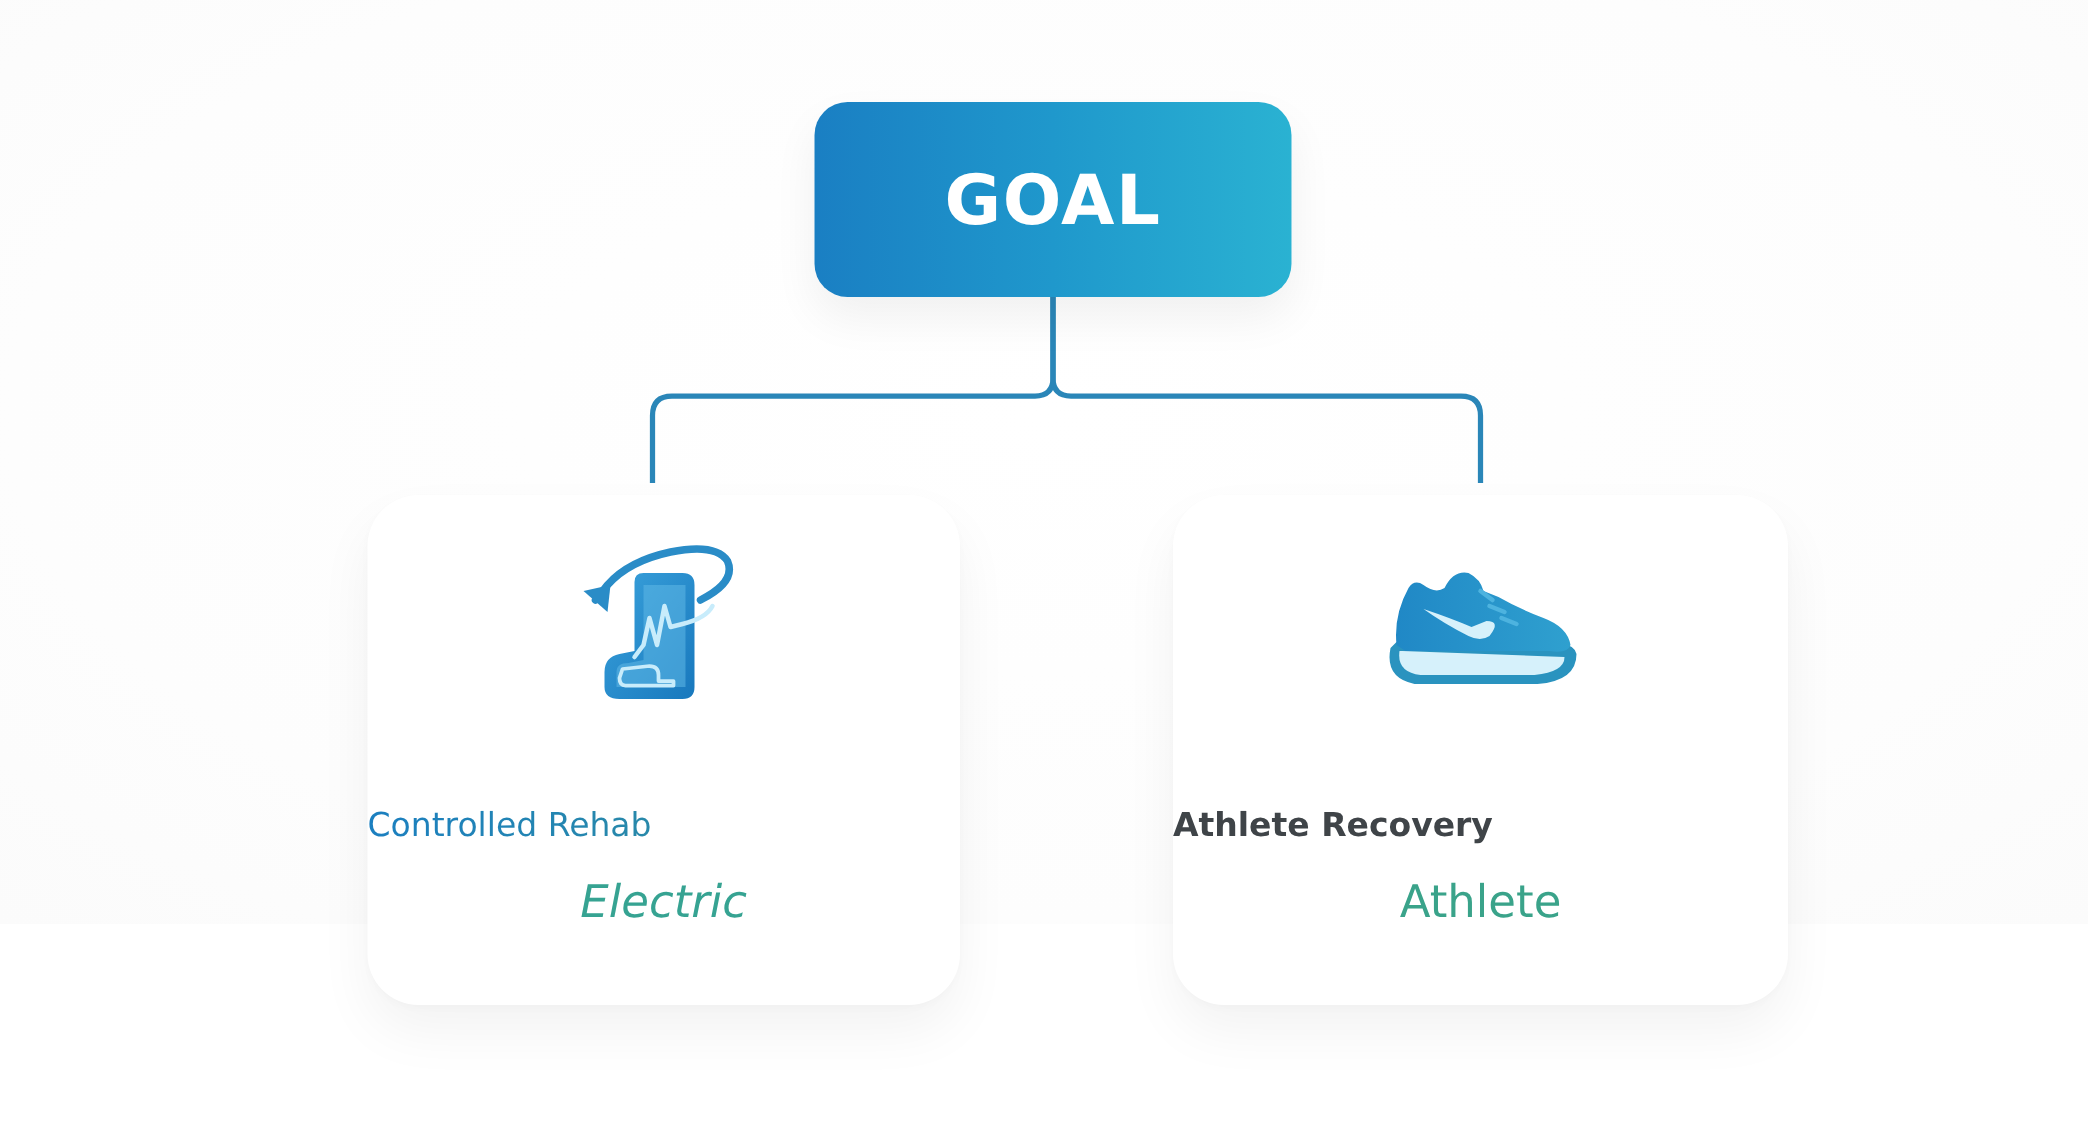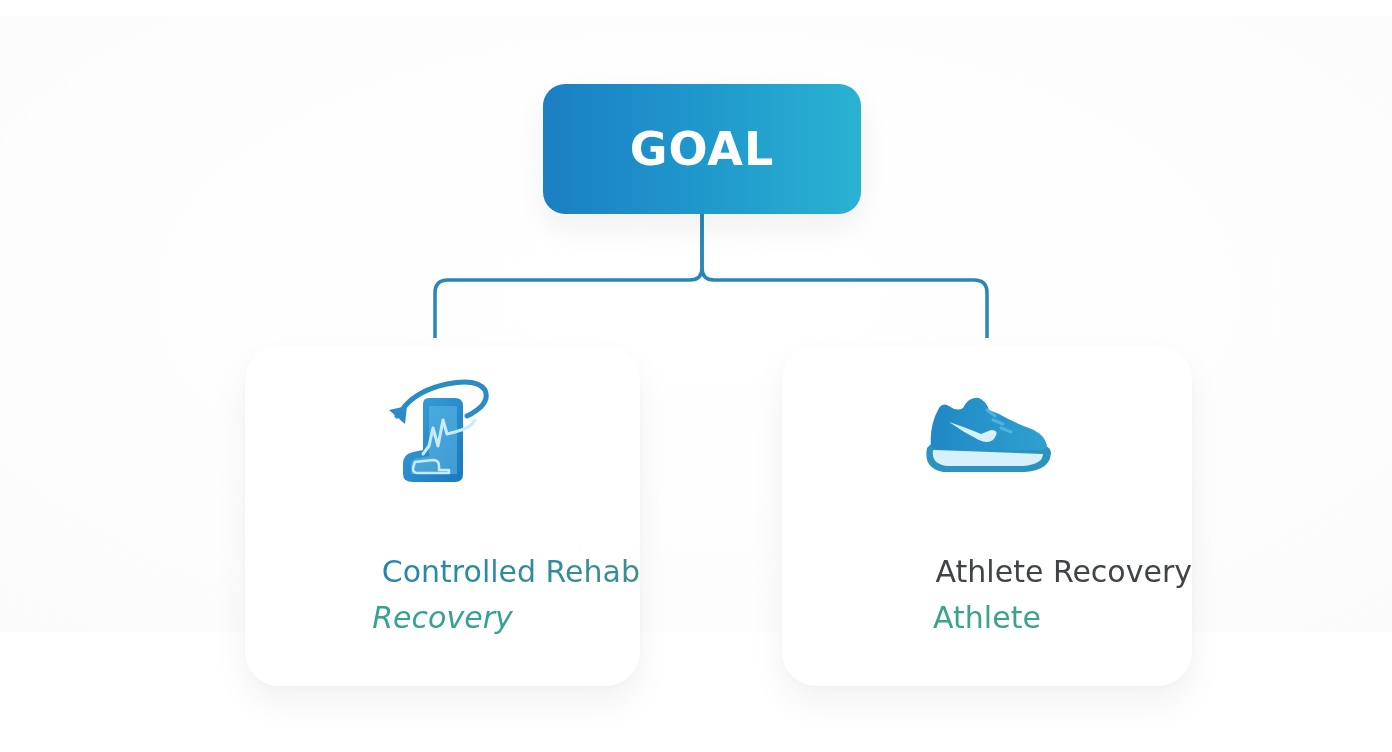--- a/index.html
+++ b/index.html
@@ -9,21 +9,21 @@
       height: 752px;
       background: #ffffff;
       overflow: hidden;
     }
     body {
       position: relative;
       font-family: "DejaVu Sans", "Liberation Sans", sans-serif;
     }
     .canvas {
       position: absolute;
-      left: 0; top: 16px;
+      left: 0; top: 0;
       width: 1392px; height: 616px;
       background: radial-gradient(ellipse at 50% 45%, #ffffff 0%, #fdfdfd 70%, #fbfbfb 100%);
     }
     .goal-box {
       position: absolute;
       left: 543px;
       top: 68px;
       width: 318px;
       height: 130px;
       border-radius: 22px;
@@ -76,23 +76,23 @@
     }
     .card-right .card-icon {
       top: 40px;
       width: 140px;
       height: 100px;
     }
     .card-title {
       position: absolute;
       left: 0; right: 0;
       top: 208px;
-      text-align: right;
+      text-align: left;
       font-family: "DejaVu Sans", sans-serif;
-      font-size: 30px;
+      font-size: 22px;
       white-space: nowrap;
     }
     .card-subtitle {
       position: absolute;
       left: 0; right: 0;
       top: 254px;
       text-align: center;
       font-family: "DejaVu Sans", sans-serif;
       font-size: 30px;
       white-space: nowrap;
@@ -102,20 +102,21 @@
       -webkit-background-clip: text;
       background-clip: text;
       color: transparent;
     }
     .card-left .card-subtitle {
       color: #36a392;
       font-style: italic;
     }
     .card-right .card-title {
       color: #3f4448;
+      font-weight: bold;
     }
     .card-right .card-subtitle {
       color: #3aa38a;
     }
   </style>
 </head>
 <body>
 
 <div class="canvas">
 
@@ -141,21 +142,21 @@
       <path d="M 46 30 L 74 30 L 74 98 L 28 98 L 28 88 Q 28 82 36 82 L 46 80 Z" fill="#5fb8e6" opacity="0.55"></path>
 
       <path d="M 40 78 L 46 70 L 50 52 L 55 70 L 60 44 L 64 58 L 72 56 Q 88 52 92 44" fill="none" stroke="#c8ecfb" stroke-width="3" stroke-linejoin="round" stroke-linecap="round"></path>
 
       <path d="M 32 86 L 50 84 Q 56 84 56 90 L 56 94 L 66 94 L 66 97 L 34 97 Q 30 97 30 92 Z" fill="none" stroke="#c8ecfb" stroke-width="2.5" stroke-linejoin="round"></path>
 
       <path d="M 84 40 Q 108 28 102 14 Q 94 2 64 8 Q 36 14 22 30 L 14 40" fill="none" stroke="#2a8cc7" stroke-width="5" stroke-linecap="round"></path>
       <path d="M 6 34 L 22 48 L 24 30 Z" fill="#2a8cc7"></path>
     </svg>
     <div class="card-title">Controlled Rehab</div>
-    <div class="card-subtitle">Recovery</div>
+    <div class="card-subtitle">Electric</div>
   </div>
 
   <div class="card card-right">
     <svg class="card-icon" viewBox="0 0 140 100" xmlns="http://www.w3.org/2000/svg">
       <defs>
         <linearGradient id="shoeGrad" x1="0" y1="0" x2="1" y2="0">
           <stop offset="0" stop-color="#2088c6"></stop>
           <stop offset="1" stop-color="#2fa0cf"></stop>
         </linearGradient>
       </defs>

